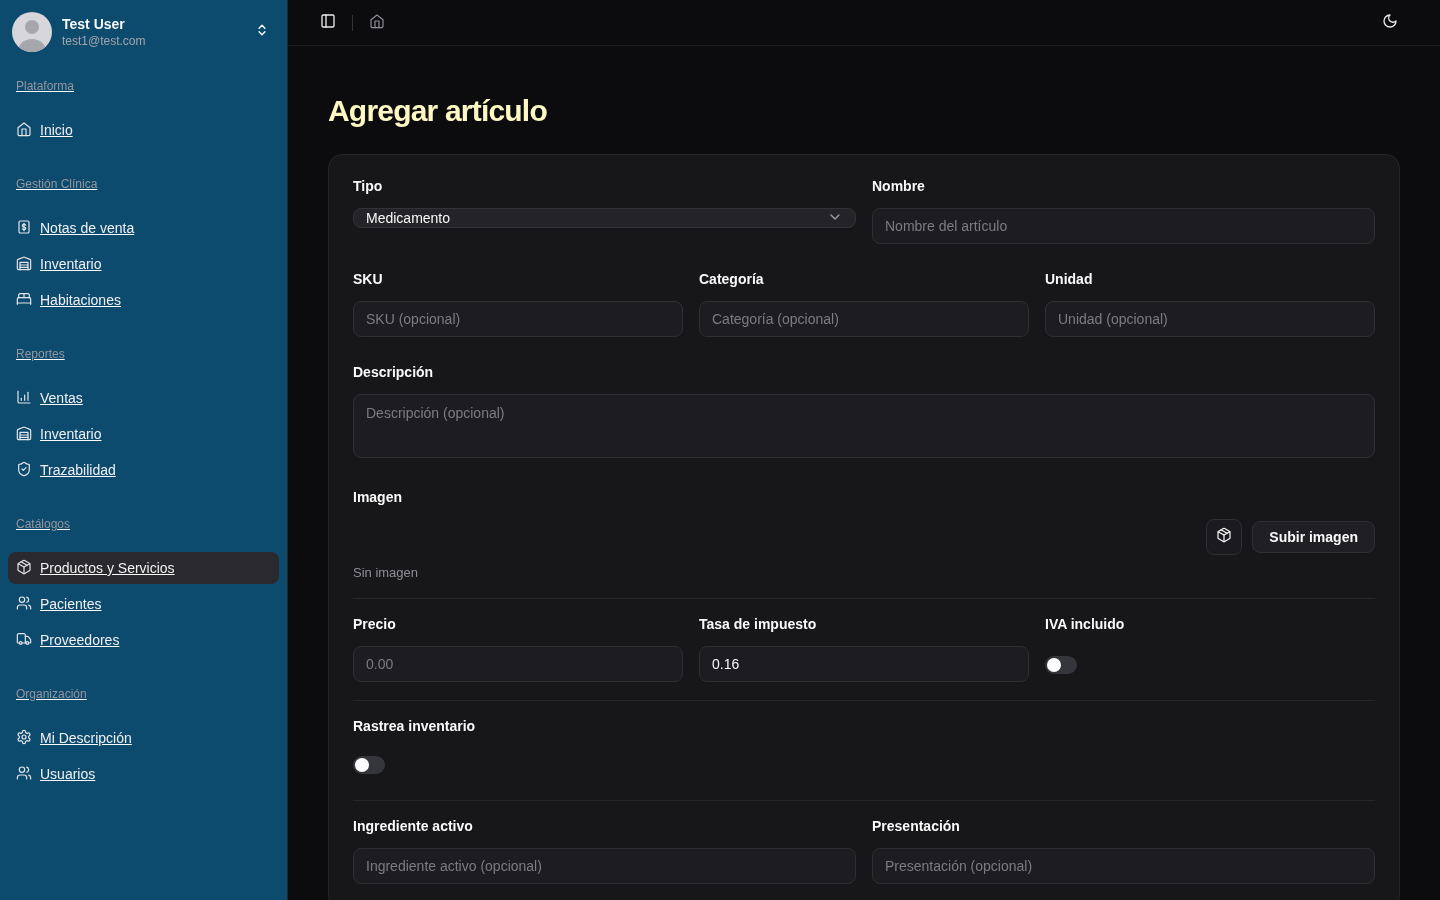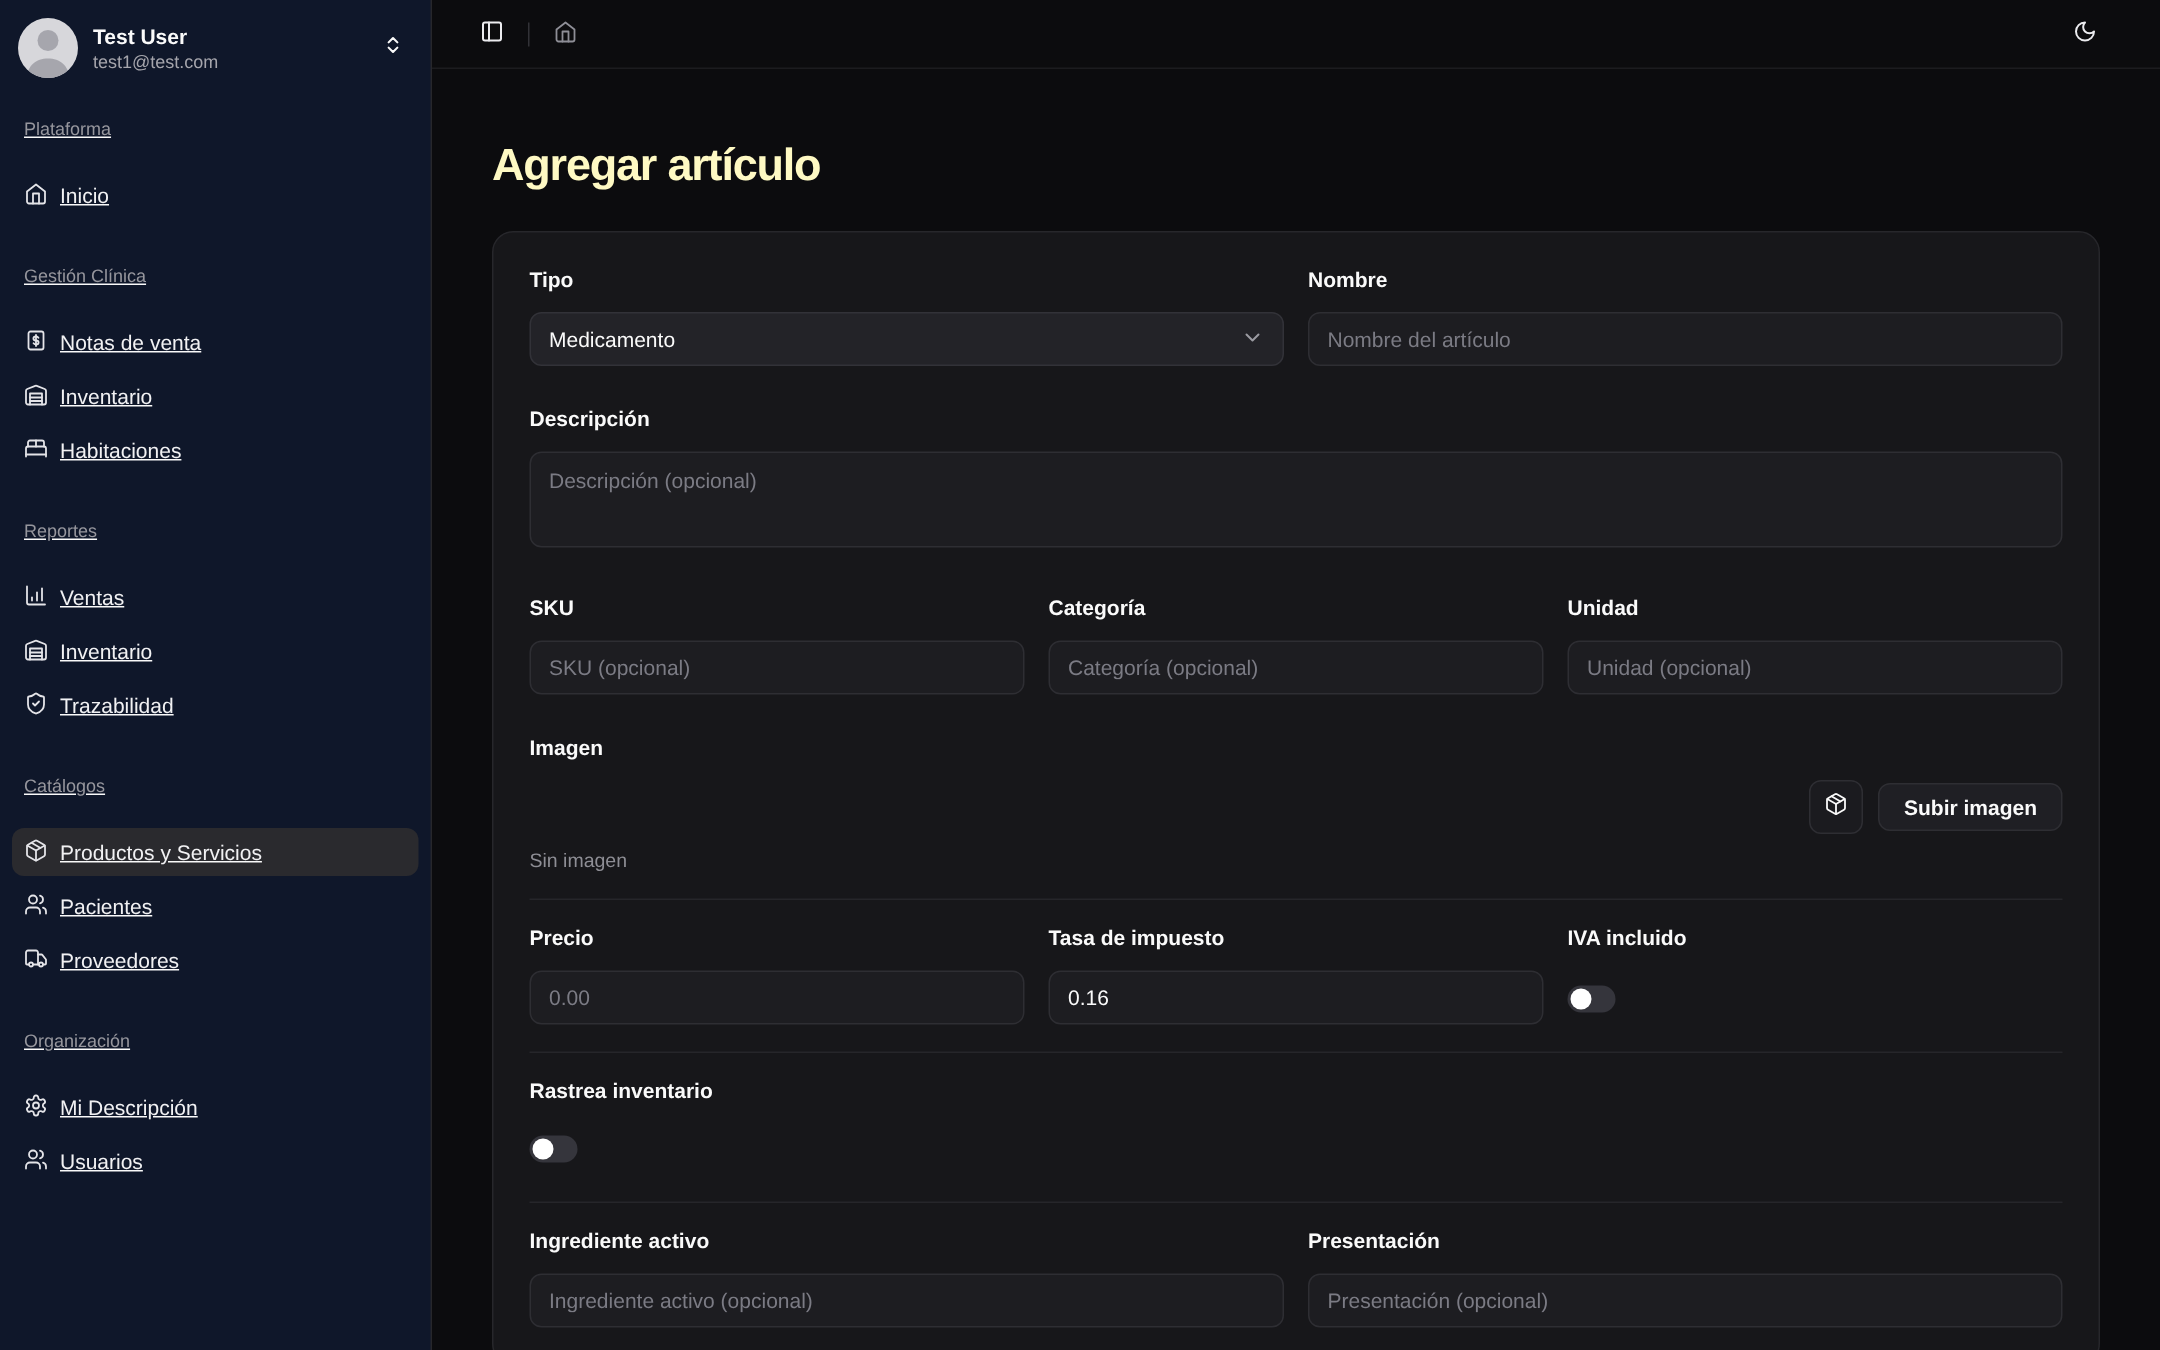--- a/index.html
+++ b/index.html
@@ -10,21 +10,21 @@
     color:#fafafa;
     display:flex;
     -webkit-font-smoothing:antialiased;
   }
   .ic { width:16px; height:16px; flex:none; }
   .ic-sm { width:14px; height:14px; flex:none; }
 
   
   .sidebar {
     width:288px; height:900px; flex:none;
-    background:#0f172a;
+    background:#0c4a6e;
     border-right:1px solid #27272b;
     padding:8px;
     display:flex; flex-direction:column;
   }
   .user-btn {
     display:flex; align-items:center; gap:10px;
     height:48px; padding:4px; border-radius:10px; cursor:pointer;
   }
   .avatar {
     width:40px; height:40px; border-radius:50%;
@@ -98,21 +98,21 @@
     border-radius:8px;
     padding:0 12px;
     font-size:14px; color:#fafafa;
     font-family:"Liberation Sans", sans-serif;
     outline:none;
   }
   .tbox::placeholder, textarea.tbox::placeholder { color:#7b7b84; }
   textarea.tbox { height:64px; padding:10px 12px; resize:none; }
   .select-trigger {
     display:flex; align-items:center; justify-content:space-between;
-    width:100%; height:36px;
+    width:100%; height:20px;
     background:#232328;
     border:1px solid #323238;
     border-radius:8px;
     padding:0 12px; font-size:14px; color:#fafafa; cursor:pointer;
   }
   .select-trigger .ic { color:#9b9ba2; }
 
   .img-row { display:flex; align-items:center; gap:10px;justify-content:flex-end; }
   .img-thumb {
     width:36px; height:36px; border:1px solid #2e2e33; border-radius:8px;
@@ -335,39 +335,39 @@
                   <path d="m6 9 6 6 6-6"></path>
                 </svg></span>
           </div>
         </div>
         <div>
           <label class="flabel">Nombre</label>
           <input class="tbox" type="text" placeholder="Nombre del artículo" style="">
         </div>
       </div>
 
+      <div class="frow grid-3">
+        <div>
+          <label class="flabel">SKU</label>
+          <input class="tbox" type="text" placeholder="SKU (opcional)" style="">
+        </div>
+        <div>
+          <label class="flabel">Categoría</label>
+          <input class="tbox" type="text" placeholder="Categoría (opcional)" style="">
+        </div>
+        <div>
+          <label class="flabel">Unidad</label>
+          <input class="tbox" type="text" placeholder="Unidad (opcional)" style="">
+        </div>
+      </div>
+
       <div class="frow">
         <div>
           <label class="flabel">Descripción</label>
           <textarea class="tbox" placeholder="Descripción (opcional)" style=""></textarea>
-        </div>
-      </div>
-
-      <div class="frow grid-3">
-        <div>
-          <label class="flabel">SKU</label>
-          <input class="tbox" type="text" placeholder="SKU (opcional)" style="">
-        </div>
-        <div>
-          <label class="flabel">Categoría</label>
-          <input class="tbox" type="text" placeholder="Categoría (opcional)" style="">
-        </div>
-        <div>
-          <label class="flabel">Unidad</label>
-          <input class="tbox" type="text" placeholder="Unidad (opcional)" style="">
         </div>
       </div>
 
       <div class="frow tight">
         <label class="flabel">Imagen</label>
         <div class="img-row">
           <div class="img-thumb">
             <span><svg class="ic" viewBox="0 0 24 24" fill="none" stroke="currentColor" stroke-width="1.8" stroke-linecap="round" stroke-linejoin="round">
                   <path d="M11 21.73a2 2 0 0 0 2 0l7-4A2 2 0 0 0 21 16V8a2 2 0 0 0-1-1.73l-7-4a2 2 0 0 0-2 0l-7 4A2 2 0 0 0 3 8v8a2 2 0 0 0 1 1.73z"></path>
                   <path d="M12 22V12"></path>

